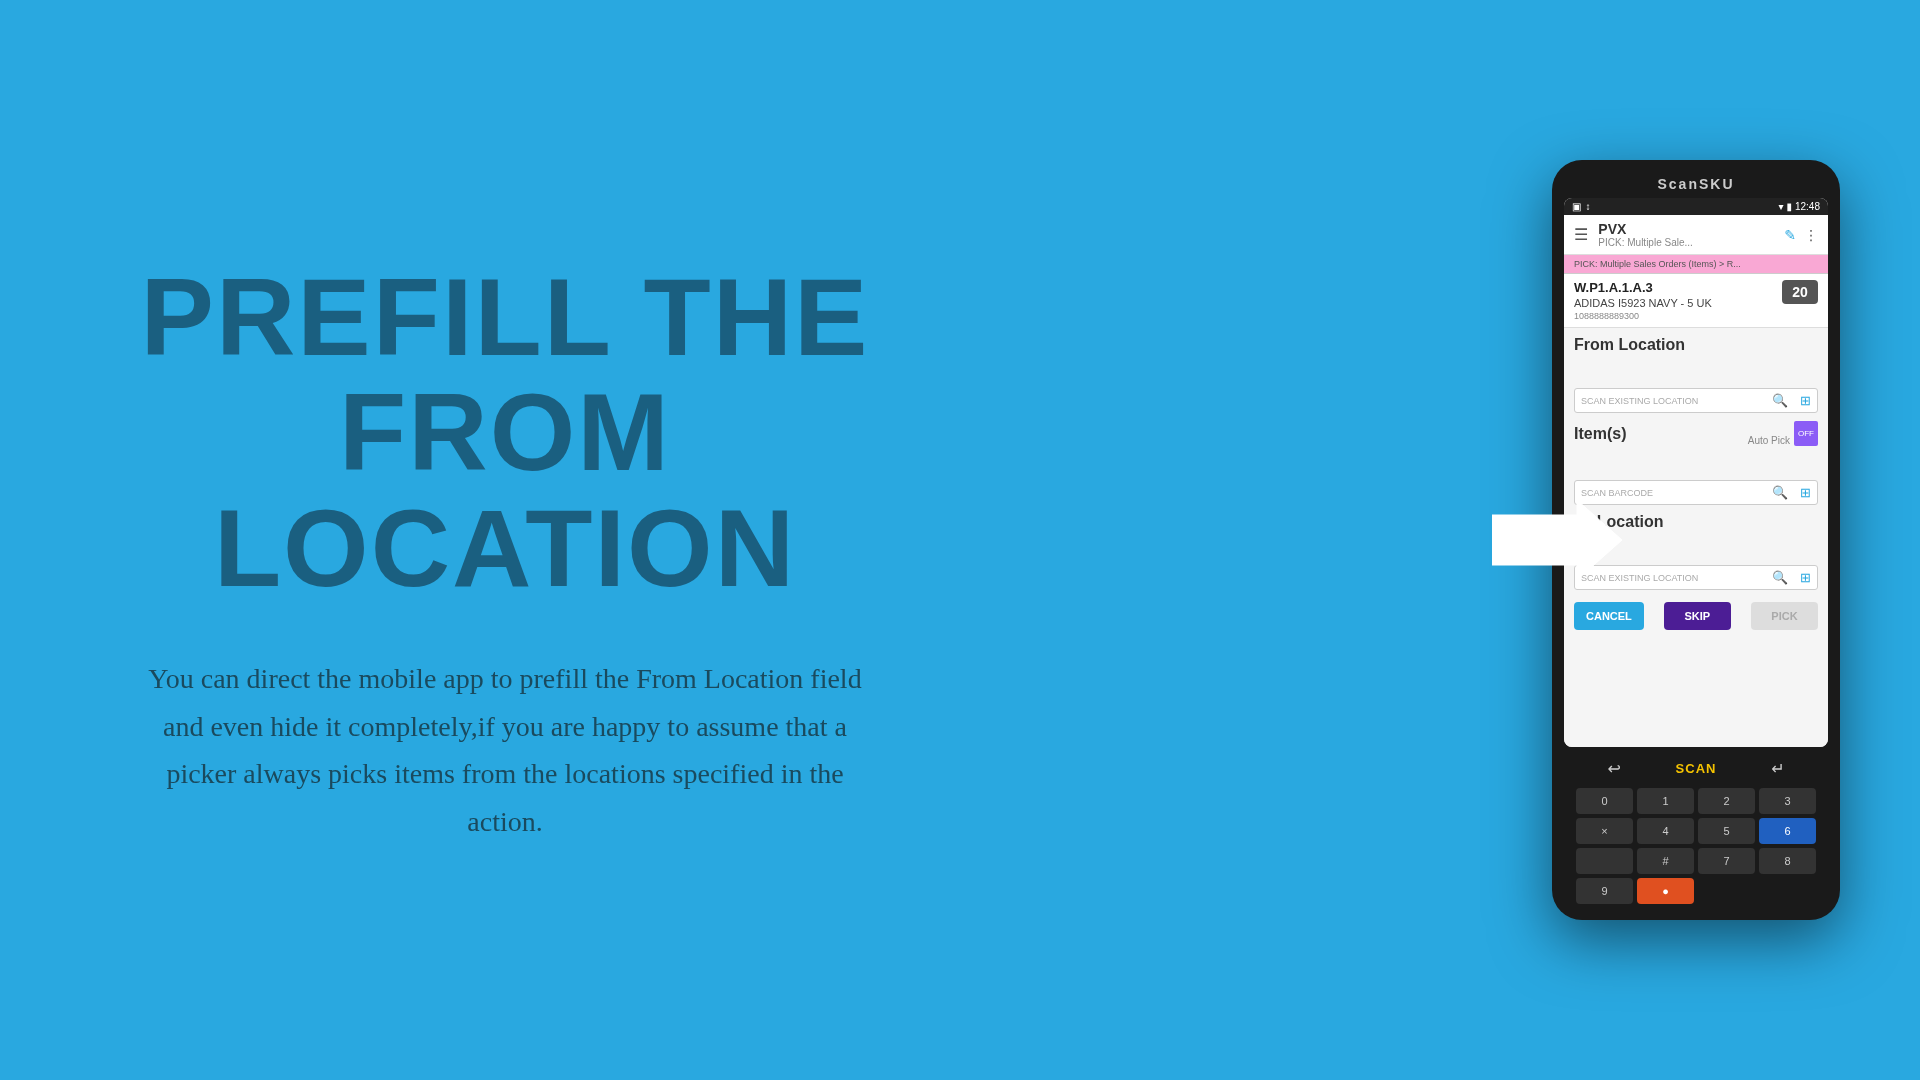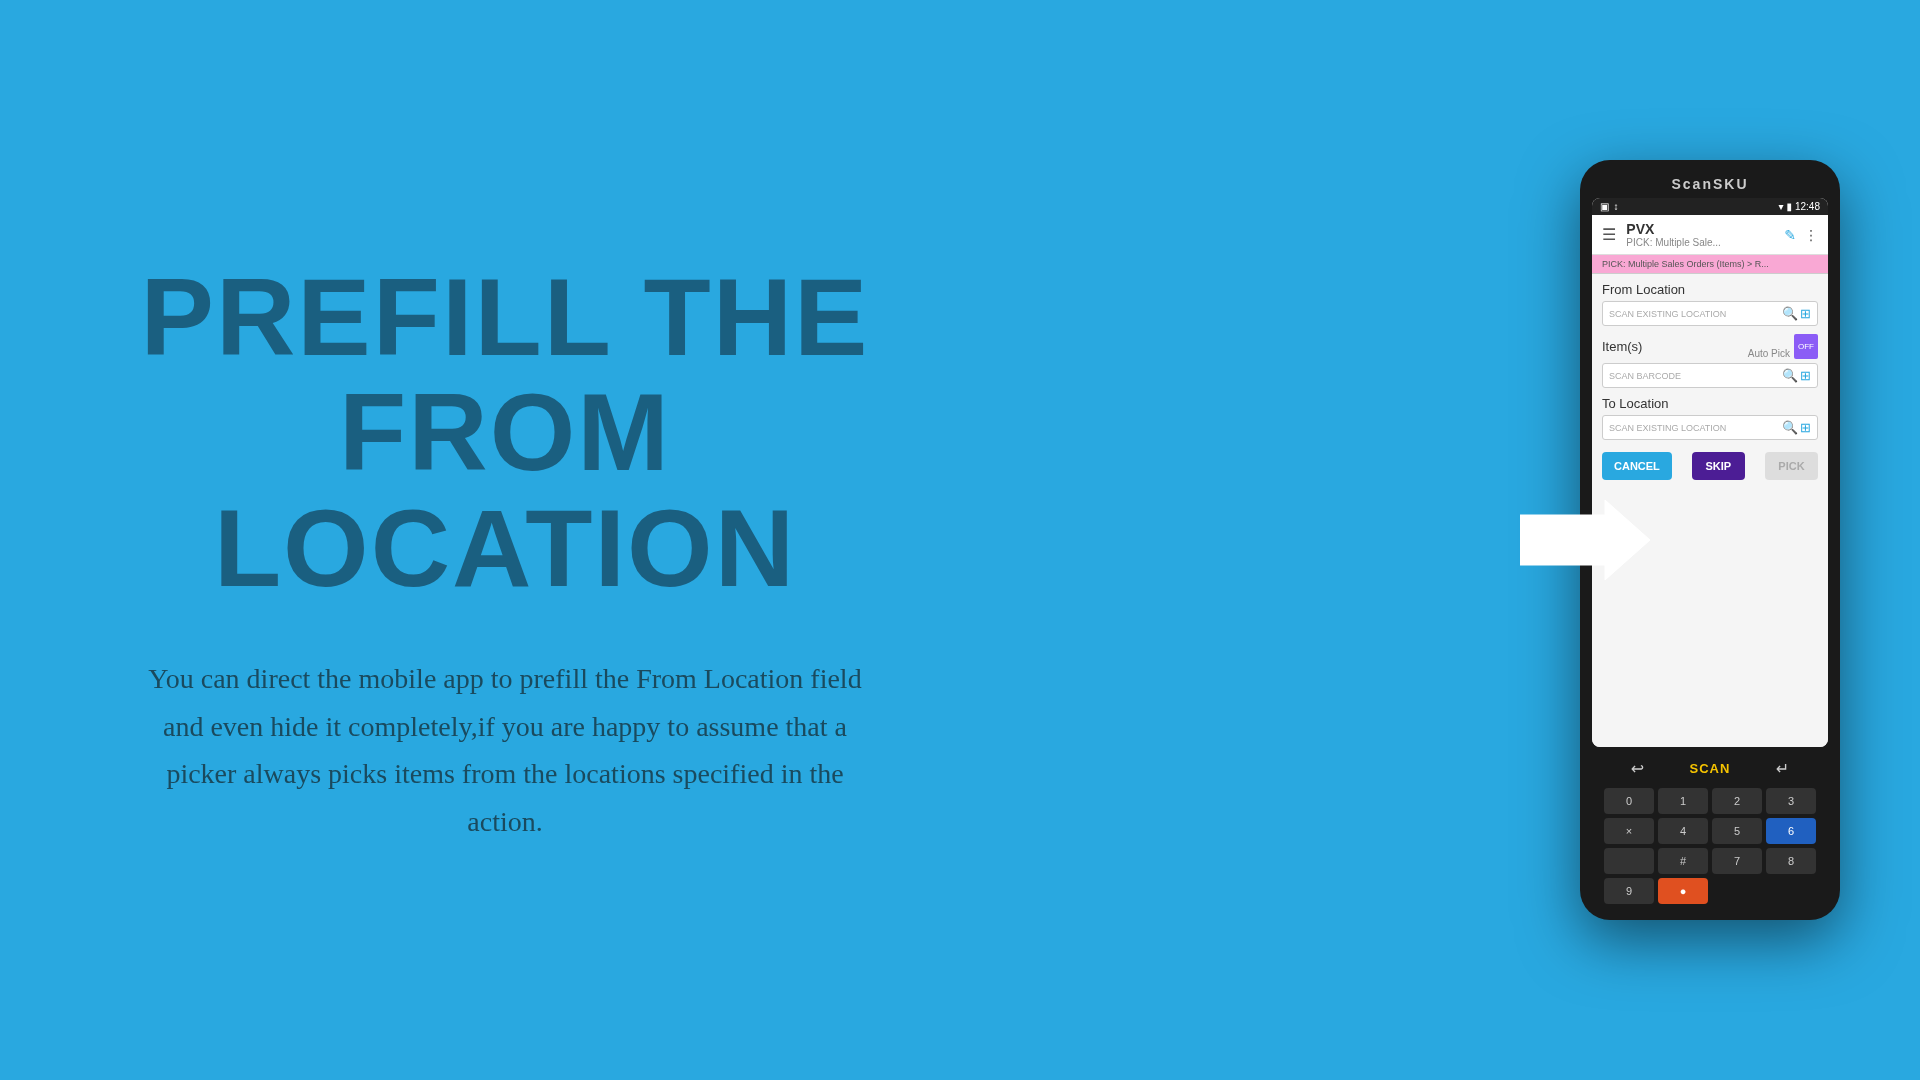--- a/index.html
+++ b/index.html
@@ -62,21 +62,21 @@
       left: -60px;
       top: 50%;
       transform: translateY(-50%);
       width: 130px;
       height: 90px;
       z-index: 10;
     }
 
     
     .device {
-      width: 260px;
+      width: 288px;
       height: 760px;
       background: #1a1a1a;
       border-radius: 30px;
       padding: 12px;
       box-shadow: 0 20px 60px rgba(0,0,0,0.5);
       display: flex;
       flex-direction: column;
       position: relative;
     }
 
@@ -229,23 +229,23 @@
       gap: 8px;
     }
 
     .field-group {
       display: flex;
       flex-direction: column;
       gap: 4px;
     }
 
     .field-label {
-      font-size: 13px;
+      font-size: 16px;
       color: #333;
-      font-weight: normal;
+      font-weight: bold;
     }
 
     .field-label-row {
       display: flex;
       justify-content: space-between;
       align-items: center;
     }
 
     .auto-pick-badge {
       display: flex;
@@ -263,21 +263,22 @@
       border-radius: 2px;
     }
 
     .scan-input-row {
       display: flex;
       align-items: center;
       background: white;
       border: 1px solid #ccc;
       border-radius: 3px;
       padding: 4px 6px;
-      gap: 2px;
+      gap: 12px;
+      margin-top: 30px;
     }
 
     .scan-input-text {
       flex: 1;
       font-size: 9px;
       color: #aaa;
     }
 
     .scan-icon {
       color: #29a8e0;
@@ -430,20 +431,28 @@
           <div class="title-sub">PICK: Multiple Sale...</div>
         </div>
         <div class="action-icons">
           <span class="edit-icon">✎</span>
           <span class="more-icon">⋮</span>
         </div>
       </div>
 
       <div class="breadcrumb">PICK: Multiple Sales Orders (Items) &gt; R...</div>
 
+      <div class="item-header">
+        <div class="item-info">
+          <div class="item-code">W.P1.A.1.A.3</div>
+          <div class="item-name">ADIDAS I5923 NAVY - 5 UK</div>
+          <div class="item-barcode">1088888889300</div>
+        </div>
+        <div class="item-qty">20</div>
+      </div>
 
       <div class="form-section">
 
         <div class="field-group">
           <div class="field-label">From Location</div>
           <div class="scan-input-row">
             <span class="scan-input-text">SCAN EXISTING LOCATION</span>
             <span class="scan-icon">🔍</span>
             <span class="qr-icon">⊞</span>
           </div>

